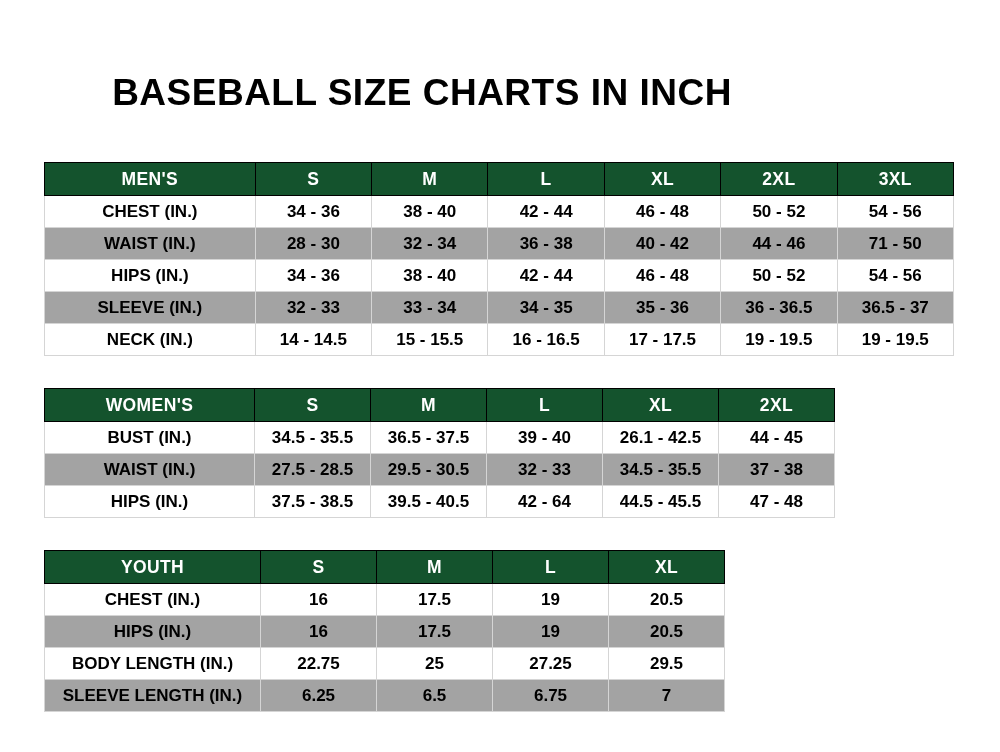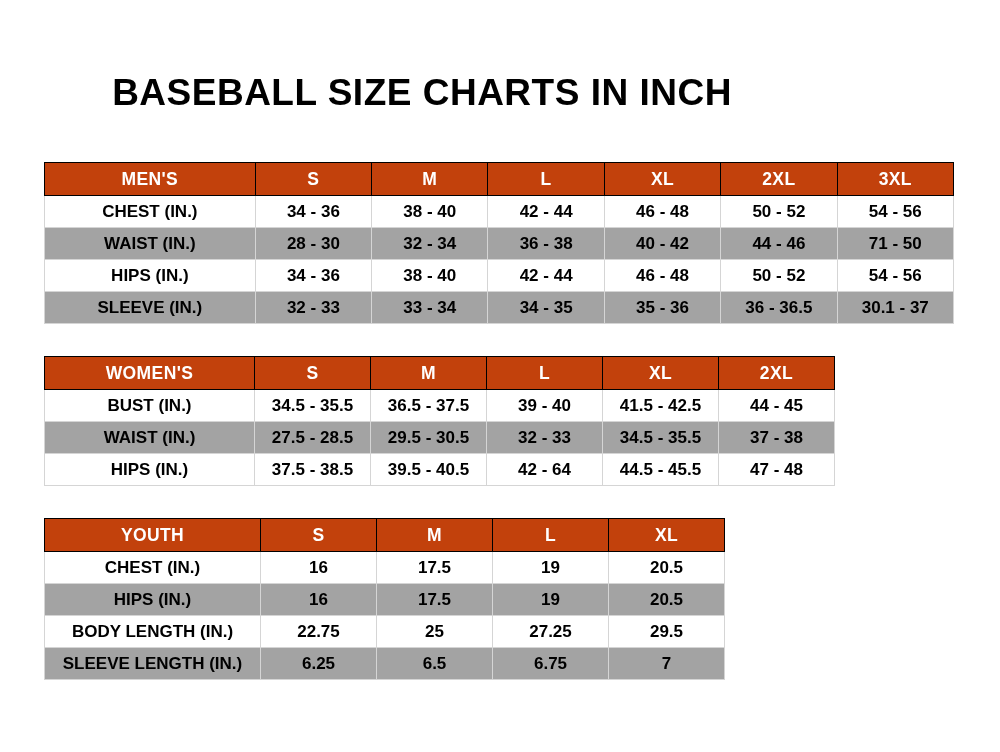--- a/index.html
+++ b/index.html
@@ -45,21 +45,21 @@
     text-align: center;
     font-size: 17px;
     font-weight: bold;
     height: 31px;
     padding: 0;
     color: #000;
     background: #ffffff;
     white-space: nowrap;
   }
   thead th {
-    background: #c2410c;
+    background: #14532d;
     color: #ffffff;
     border: 1px solid #000000;
     height: 32px;
     font-size: 17.5px;
     letter-spacing: 0.4px;
   }
   thead th.label-head {
     text-align: center;
   }
   tbody tr.alt td {
@@ -139,21 +139,30 @@
           <td>50 - 52</td>
           <td>54 - 56</td>
         </tr>
         <tr class="alt">
           <td class="row-label">SLEEVE (IN.)</td>
           <td>32 - 33</td>
           <td>33 - 34</td>
           <td>34 - 35</td>
           <td>35 - 36</td>
           <td>36 - 36.5</td>
-          <td>30.1 - 37</td>
+          <td>36.5 - 37</td>
+        </tr>
+        <tr>
+          <td class="row-label">NECK (IN.)</td>
+          <td>14 - 14.5</td>
+          <td>15 - 15.5</td>
+          <td>16 - 16.5</td>
+          <td>17 - 17.5</td>
+          <td>19 - 19.5</td>
+          <td>19 - 19.5</td>
         </tr>
       </tbody>
     </table>
 
     <div class="spacer-lg"></div>
 
     <table class="women">
       <colgroup>
         <col class="c0">
           <col class="c">
@@ -171,21 +180,21 @@
           <th>XL</th>
           <th>2XL</th>
         </tr>
       </thead>
       <tbody>
         <tr>
           <td class="row-label">BUST (IN.)</td>
           <td>34.5 - 35.5</td>
           <td>36.5 - 37.5</td>
           <td>39 - 40</td>
-          <td>41.5 - 42.5</td>
+          <td>26.1 - 42.5</td>
           <td>44 - 45</td>
         </tr>
         <tr class="alt">
           <td class="row-label">WAIST (IN.)</td>
           <td>27.5 - 28.5</td>
           <td>29.5 - 30.5</td>
           <td>32 - 33</td>
           <td>34.5 - 35.5</td>
           <td>37 - 38</td>
         </tr>

